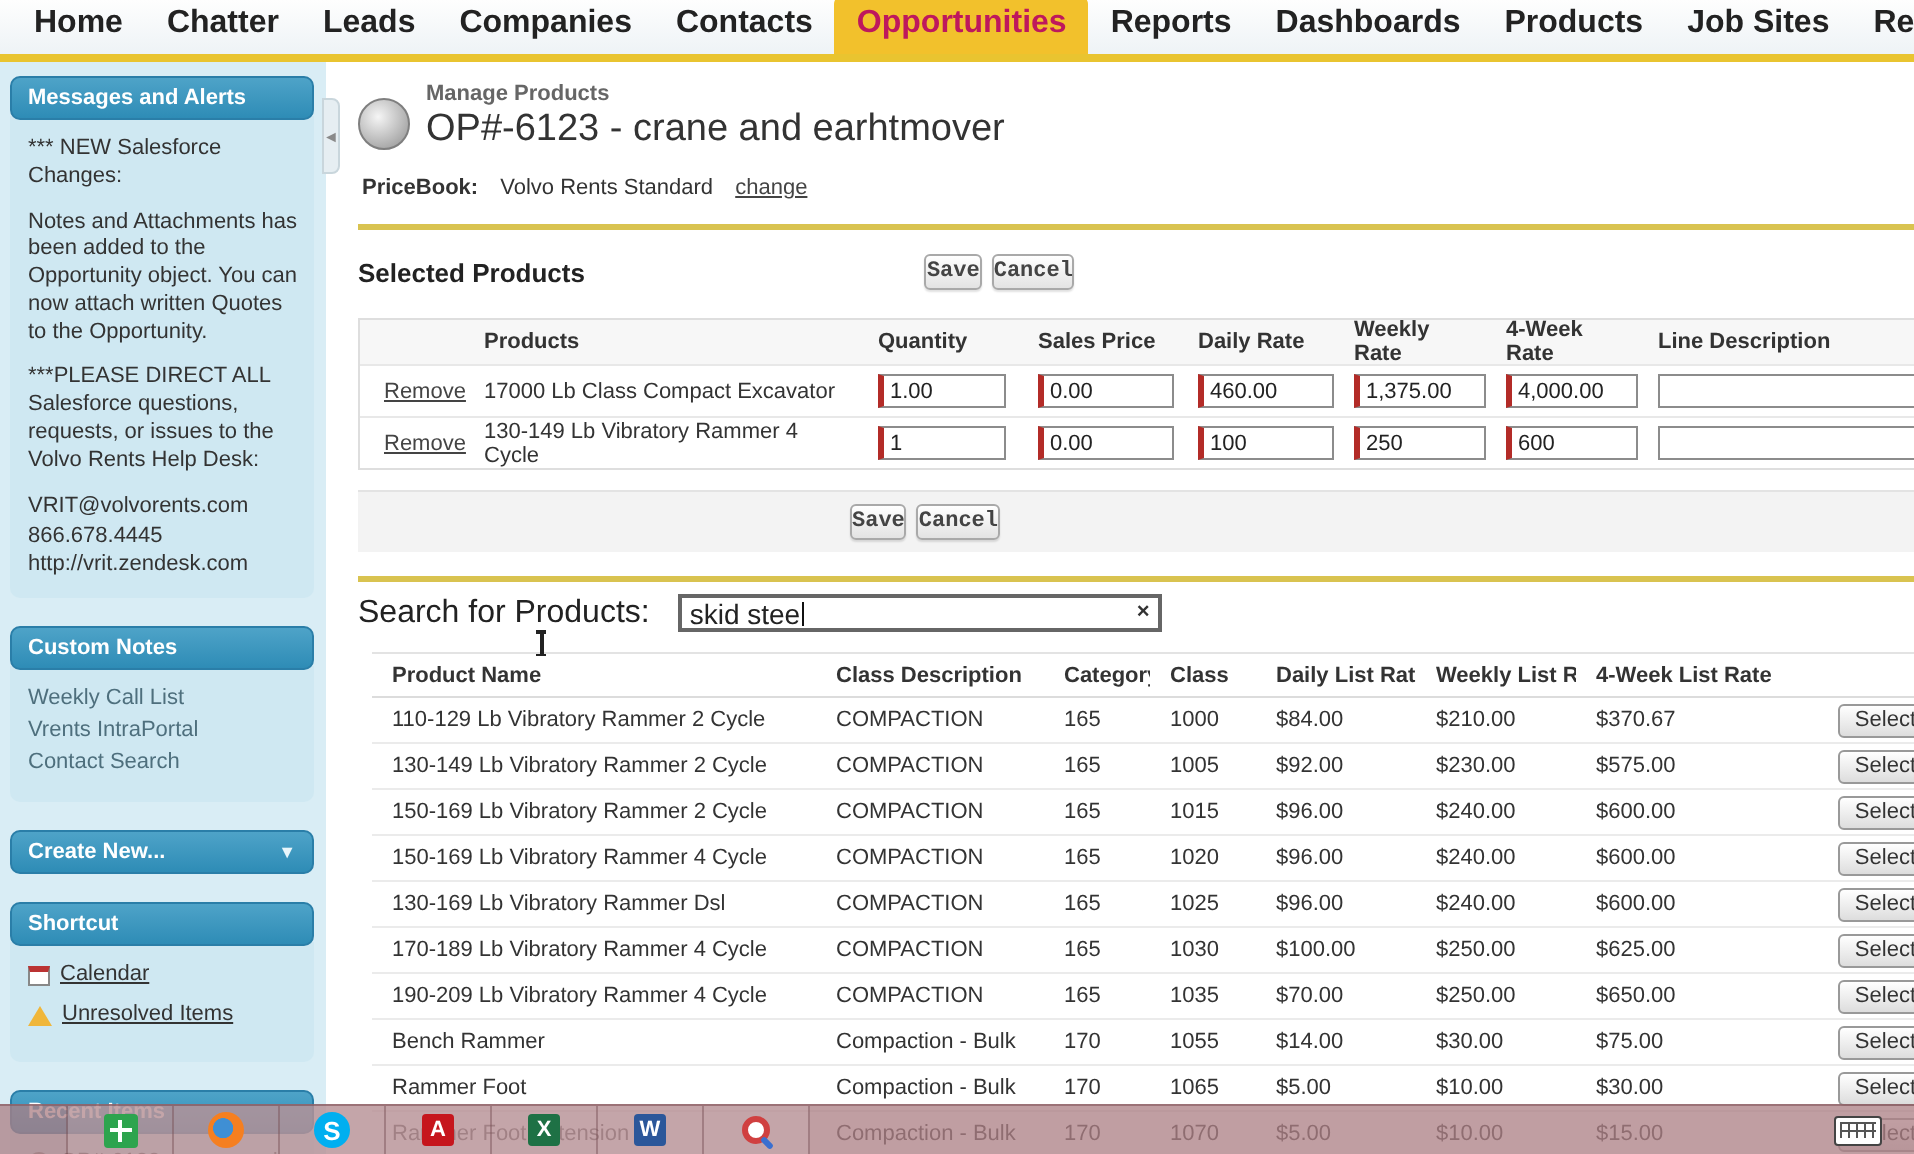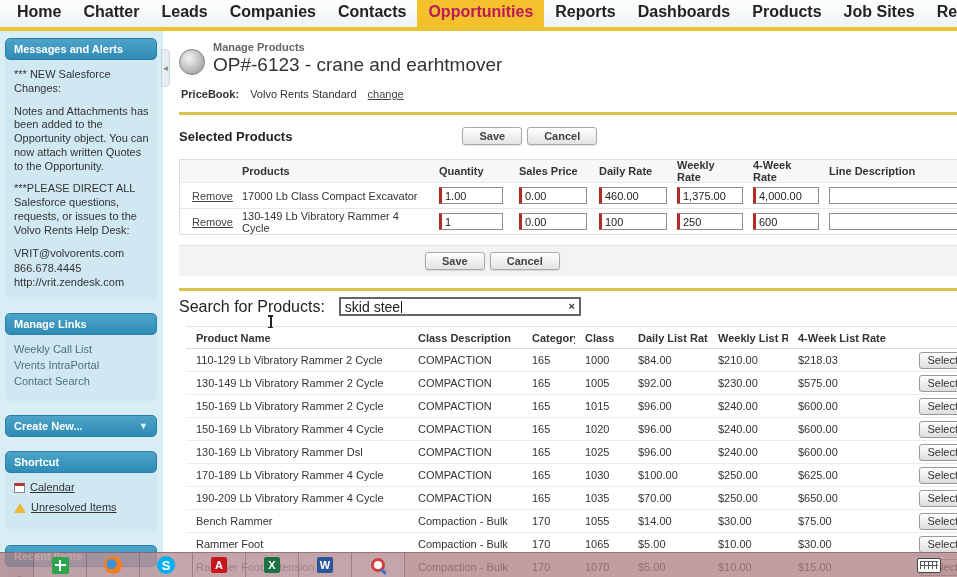--- a/index.html
+++ b/index.html
@@ -51,22 +51,22 @@
   .page-title { font-size:19px; color:#333; margin-top:1px; }
   .pricebook { margin:12px 0 0 2px; }
   .pricebook b { margin-right:8px; }
   .pricebook .chg { text-decoration:underline; color:#444; margin-left:8px; cursor:pointer; }
   .gold-hr { height:3px; background:#d9c350; margin:12px 0 0 0; }
 
   .sp-head { display:flex; align-items:center; margin-top:12px; }
   .sp-title { font-size:13px; font-weight:bold; color:#222; }
   .btnrow { display:flex; gap:5px; margin-left:170px; }
   .btn { background:linear-gradient(#ffffff,#e3e3e3); border:1px solid #a9a9a9; border-radius:3px;
-         padding:2px 16px; font-size:11px; font-weight:bold; color:#444; cursor:pointer;
-         box-shadow:0 1px 1px rgba(0,0,0,.12); font-family:Liberation Sans, sans-serif; }
+         padding:2px 0; font-size:11px; font-weight:bold; color:#444; cursor:pointer;
+         box-shadow:0 1px 1px rgba(0,0,0,.12); font-family:Liberation Mono, monospace; }
 
   .sp-table { border:1px solid #dedede; margin-top:14px; }
   .sp-row { display:flex; align-items:center; height:26px; border-top:1px solid #e8e8e8; background:#fff; }
   .sp-row.hdr-row { height:22px; background:#f7f7f7; border-top:none; font-weight:bold; color:#333; }
   .spc { padding-left:12px; flex:none; }
   .c-remove { width:50px; }
   .c-product { width:197px; }
   .c-qty { width:80px; }
   .c-sales { width:80px; }
   .c-daily { width:78px; }
@@ -170,21 +170,21 @@
             <div class="msg-p">***PLEASE DIRECT ALL Salesforce questions, requests, or issues to the Volvo Rents Help Desk:</div>
           </div>
         <div class="msg-lines">
             <div>VRIT@volvorents.com</div>
             <div>866.678.4445</div>
             <div>http://vrit.zendesk.com</div>
           </div>
       </div>
 
       <div class="sb-gap"></div>
-      <div class="panel-header">Manage Links</div>
+      <div class="panel-header">Custom Notes</div>
       <div class="panel-body">
           <a class="sb-link">Weekly Call List</a>
           <a class="sb-link">Vrents IntraPortal</a>
           <a class="sb-link">Contact Search</a>
         </div>
 
       <div class="sb-gap"></div>
       <div class="createnew">
         <span>Create New...</span>
         <span class="chev">▼</span>
@@ -303,21 +303,21 @@
             <span class="rc r6">4-Week List Rate</span>
             <span class="r-sel"></span>
           </div>
           <div class="res-row">
             <span class="rc r0">110-129 Lb Vibratory Rammer 2 Cycle</span>
             <span class="rc r1">COMPACTION</span>
             <span class="rc r2">165</span>
             <span class="rc r3">1000</span>
             <span class="rc r4">$84.00</span>
             <span class="rc r5">$210.00</span>
-            <span class="rc r6">$218.03</span>
+            <span class="rc r6">$370.67</span>
             <span class="r-sel">
               <button class="sel-btn">Select</button>
             </span>
           </div>
           <div class="res-row">
             <span class="rc r0">130-149 Lb Vibratory Rammer 2 Cycle</span>
             <span class="rc r1">COMPACTION</span>
             <span class="rc r2">165</span>
             <span class="rc r3">1005</span>
             <span class="rc r4">$92.00</span>

